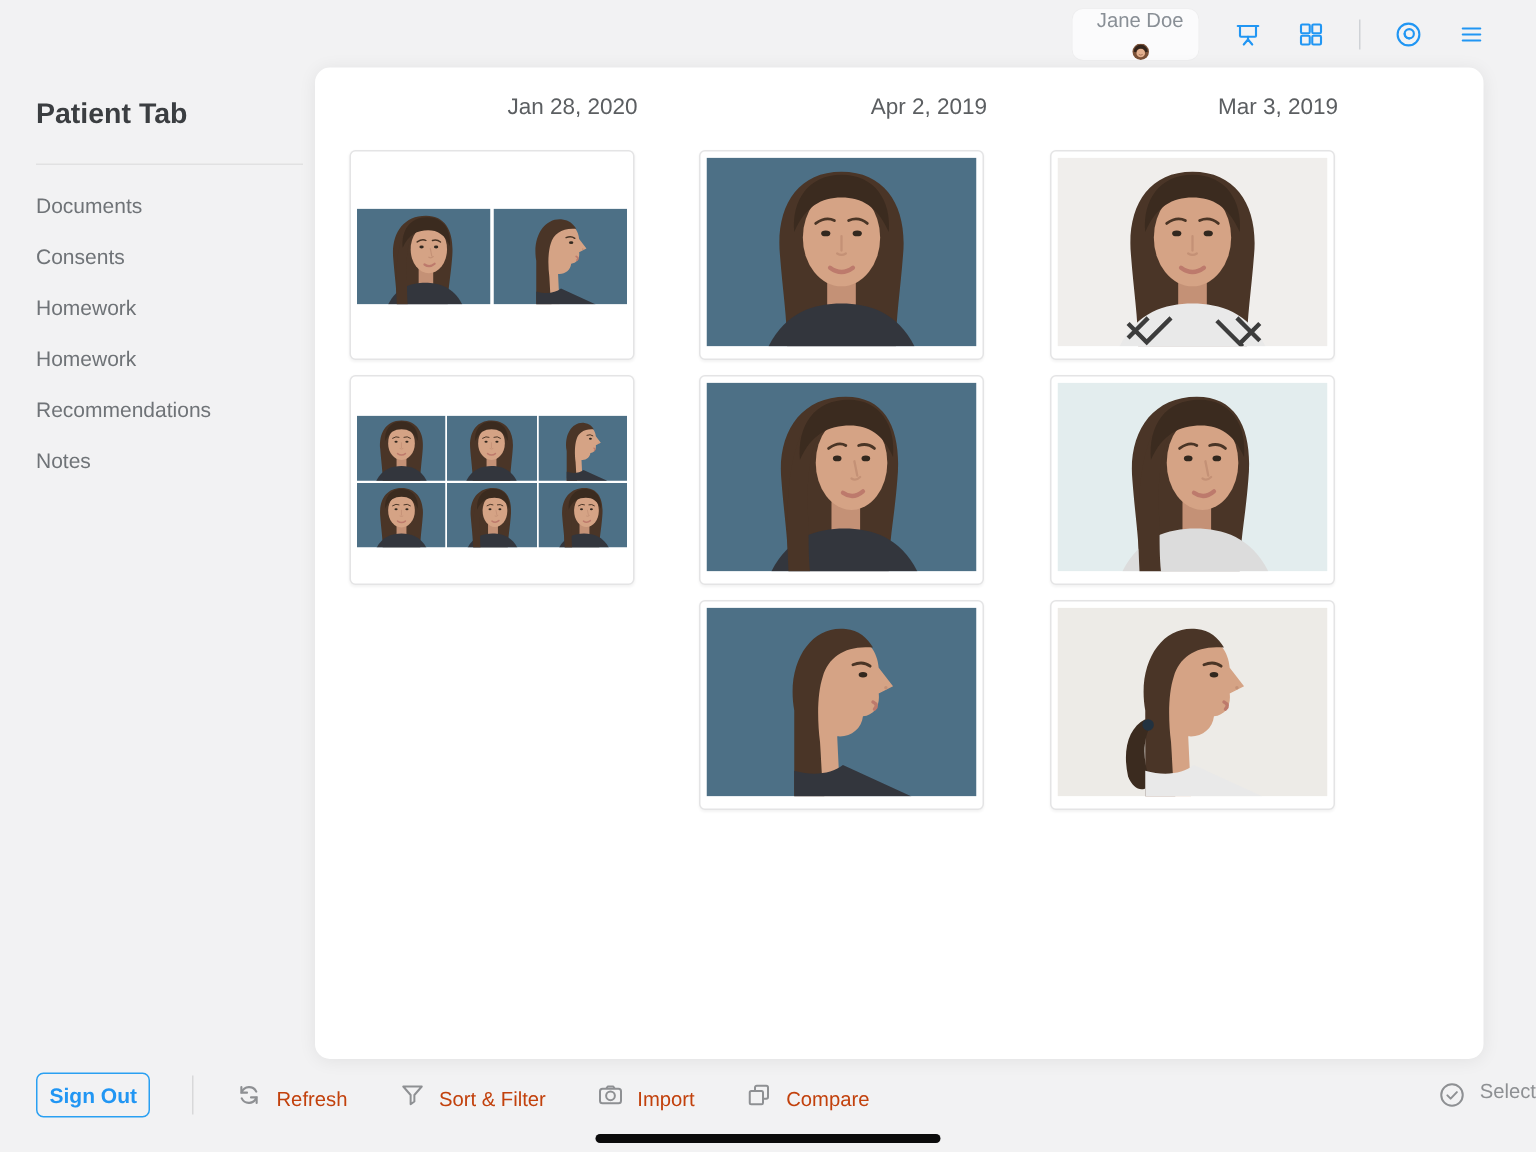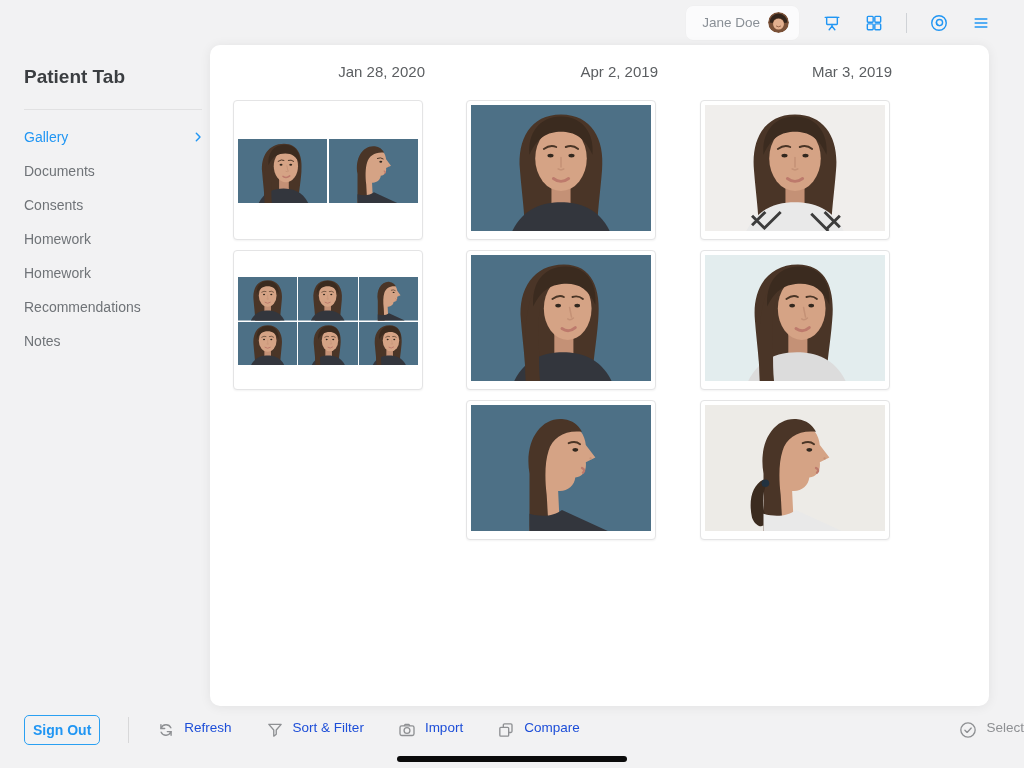--- a/index.html
+++ b/index.html
@@ -16,20 +16,21 @@
   .topbar {
     position: absolute; top: 0; left: 0; right: 0; height: 45px;
     display: flex; align-items: center; justify-content: flex-end;
     padding-right: 22px;
   }
   .user-pill {
     height: 34px; background: #fbfbfc; border-radius: 7px;
     display: flex; align-items: center; gap: 8px; padding: 0 10px 0 16px;
     color: #898f96; font-size: 13.5px; margin-right: 12px; cursor: pointer;
     box-shadow: 0 0 0 0.5px rgba(0,0,0,0.02);
+    flex-direction: column;
   }
   .avatar { width: 21px; height: 21px; border-radius: 50%; overflow: hidden; }
   .tb-icon { width: 20px; height: 20px; color: #2196f3; margin: 0 11px; cursor: pointer; }
   .tb-sep { width: 1px; height: 20px; background: #cfd2d6; margin: 0 11px; }
 
   
   .sidebar { position: absolute; left: 0; top: 45px; width: 222px; bottom: 62px; }
   .sidebar-title { position: absolute; left: 24px; top: 21px; font-size: 19px; font-weight: 700; color: #3b3e41; }
   .sidebar-divider { position: absolute; left: 24px; right: 20px; top: 64px; height: 1px; background: #e1e1e2; }
   .sidebar-menu { position: absolute; left: 24px; right: 16px; top: 75px; }
@@ -71,21 +72,21 @@
     display: flex; align-items: center;
   }
   .signout-btn {
     margin-left: 24px; border: 1.5px solid #2aa0f2; color: #2196f3;
     font-size: 14px; font-weight: 700; padding: 0 8px; height: 30px;
     display: flex; align-items: center; border-radius: 5px; background: transparent;
     cursor: pointer; font-family: inherit;
   }
   .vsep { width: 1px; height: 26px; background: #d8d8d9; margin: 0 27px 0 28px; }
   .actions { display: flex; align-items: center; gap: 33px; }
-  .action { display: flex; align-items: flex-start; gap: 8px; color: #1d4ed8; font-size: 13.5px; cursor: pointer; }
+  .action { display: flex; align-items: flex-end; gap: 8px; color: #c2410c; font-size: 13.5px; cursor: pointer; }
   .action .icon, .select-group .icon { width: 20px; height: 20px; color: #8e9093; }
   .select-group {
     margin-left: auto; display: flex; 
     gap: 8px; color: #8e9093; font-size: 13.5px; cursor: pointer;
   }
 
   .home-indicator {
     position: absolute; left: 397px; top: 756px; width: 230px; height: 6px;
     border-radius: 3px; background: #0b0b0b; cursor: grab;
   }
@@ -135,28 +136,20 @@
         <path d="M5 12 h14"></path>
         <path d="M5 16.8 h14"></path>
     </svg>
   </span>
 </div>
 
 <div class="sidebar">
   <div class="sidebar-title">Patient Tab</div>
   <div class="sidebar-divider"></div>
   <div class="sidebar-menu" id="sidebar-menu">
-      <div class="side-item active">
-        <span>Gallery</span>
-        <span class="chev">
-          <svg viewBox="0 0 24 24" fill="none" stroke="currentColor" stroke-width="2.2" stroke-linecap="round" stroke-linejoin="round">
-            <path d="M9.5 6.5 L15 12 L9.5 17.5"></path>
-          </svg>
-        </span>
-      </div>
       <div class="side-item">
         <span>Documents</span>
       </div>
       <div class="side-item">
         <span>Consents</span>
       </div>
       <div class="side-item">
         <span>Homework</span>
       </div>
       <div class="side-item">

